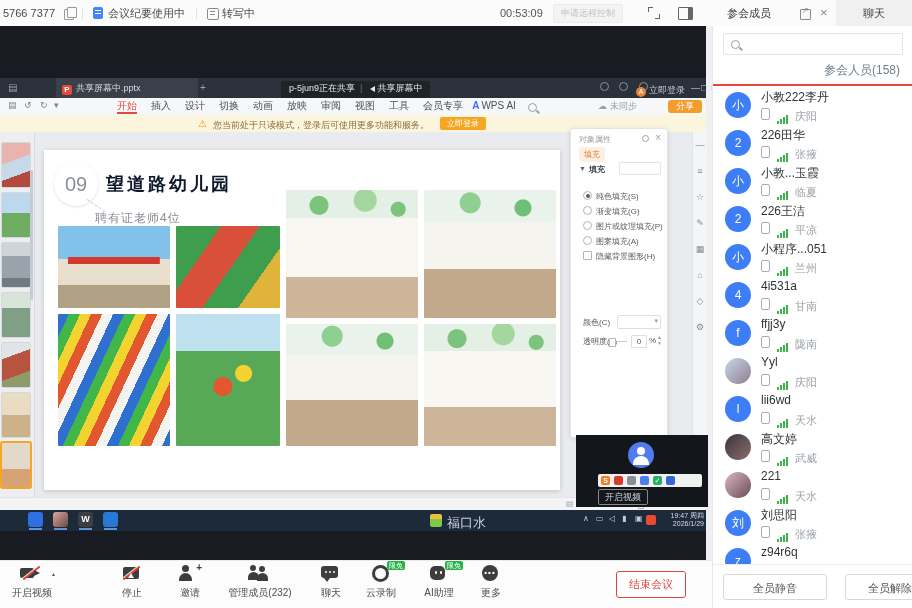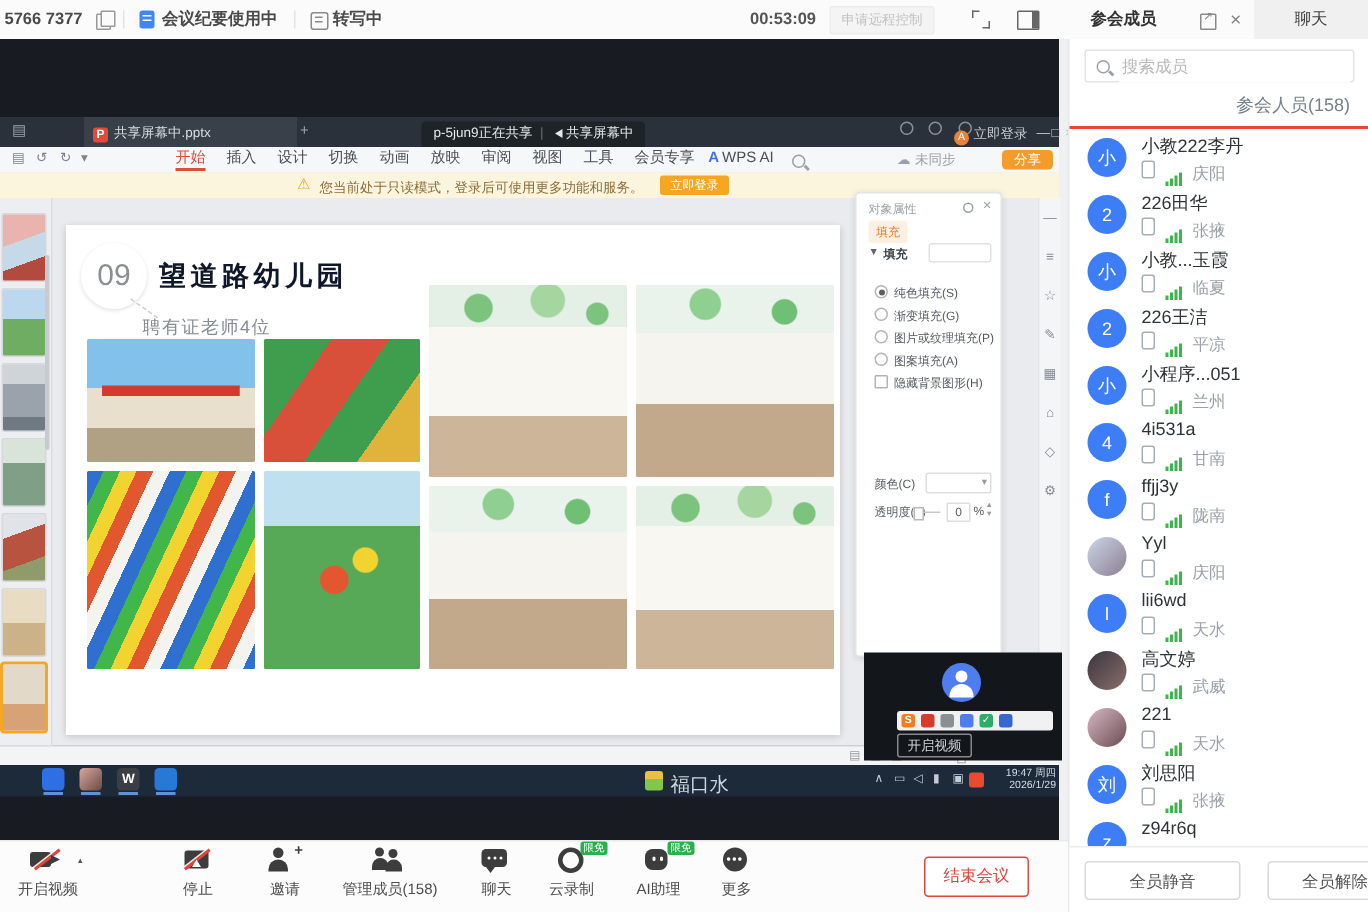--- a/index.html
+++ b/index.html
@@ -1,21 +1,21 @@
 <!DOCTYPE html>
 <html><head>
 <meta charset="utf-8">
 <style>
   html,body{margin:0;padding:0;background:#888;}
   #app{position:relative;width:912px;height:608px;background:#fff;overflow:hidden;
        font-family:"Liberation Sans","DejaVu Sans",sans-serif;-webkit-font-smoothing:antialiased;}
   .abs{position:absolute;}
   
   #topbar{position:absolute;left:0;top:0;width:912px;height:26px;background:#fbfbfc;border-bottom:1px solid #e9e9e9;}
-  .tb-txt{font-size:11px;color:#4a4a4a;line-height:26px;white-space:nowrap;font-weight:bold;}
+  .tb-txt{font-size:11px;color:#4a4a4a;line-height:26px;white-space:nowrap;}
   .vsep{position:absolute;top:7px;width:1px;height:12px;background:#e3e3e3;}
   .copy-ic{position:absolute;width:8px;height:9px;border:1px solid #9a9a9a;border-radius:1px;}
   .copy-ic::after{content:"";position:absolute;left:2px;top:-3px;width:8px;height:9px;border:1px solid #9a9a9a;border-radius:1px;background:#fbfbfc;}
   .doc-ic{position:absolute;width:10px;height:12px;background:#4285f4;border-radius:2px;}
   .doc-ic::after{content:"";position:absolute;left:2px;top:3px;width:6px;height:1px;background:#fff;box-shadow:0 3px 0 #fff;}
   .trans-ic{position:absolute;width:10px;height:10px;border:1px solid #8a8a8a;border-radius:2px;}
   .trans-ic::after{content:"";position:absolute;left:2px;top:2px;width:5px;height:1px;background:#8a8a8a;box-shadow:0 3px 0 #8a8a8a;}
   .remote-pill{position:absolute;left:553px;top:4px;height:17px;padding:0 7px;background:#f4f4f4;border:1px solid #ececec;border-radius:2px;font-size:9px;color:#c2c2c2;line-height:17px;}
   .crop-ic{position:absolute;width:12px;height:12px;}
   .crop-ic::before,.crop-ic::after{content:"";position:absolute;width:4px;height:4px;}
@@ -345,21 +345,21 @@
             <i class="slash"></i>
           </span>
           <div class="tb-label">停止</div>
         </div><div class="tb-item" style="left: 164px; width: 52px;">
           <span class="ti ic-invite" style="display: block;">
             <b class="plus">+</b>
           </span>
           <div class="tb-label">邀请</div>
         </div><div class="tb-item" style="left: 216px; width: 88px;">
           <span class="ti ic-members" style="display: block;"></span>
-          <div class="tb-label">管理成员(158)</div>
+          <div class="tb-label">管理成员(232)</div>
         </div><div class="tb-item" style="left: 306px; width: 50px;">
           <span class="ti ic-chat" style="display: block;">
             <i class="cdots"></i>
           </span>
           <div class="tb-label">聊天</div>
         </div><div class="tb-item" style="left: 354px; width: 54px;">
           <span class="ti ic-rec" style="display: block;">
             <span class="badge">限免</span>
           </span>
           <div class="tb-label">云录制</div>
@@ -373,21 +373,20 @@
             <b class="mdots">•••</b>
           </span>
           <div class="tb-label">更多</div>
         </div></span>
     <div id="end-btn">结束会议</div>
   </div>
 
   <div id="panel">
     <div id="search-wrap">
       <span class="mag abs"></span>
-      <input id="search-input" placeholder="搜索成员" style="">
     </div>
     <div id="ptab">参会人员(158)</div>
     <div id="redline"></div>
     <div id="plist">
         <div class="prow">
           <span class="pav pav-blue">小</span>
           <div class="pname">小教222李丹</div>
           <div class="pmeta"><span class="dev-ic"></span><span class="bars"><i></i><i></i><i></i><i></i></span><span class="ploc">庆阳</span></div>
         </div>
         <div class="prow">

